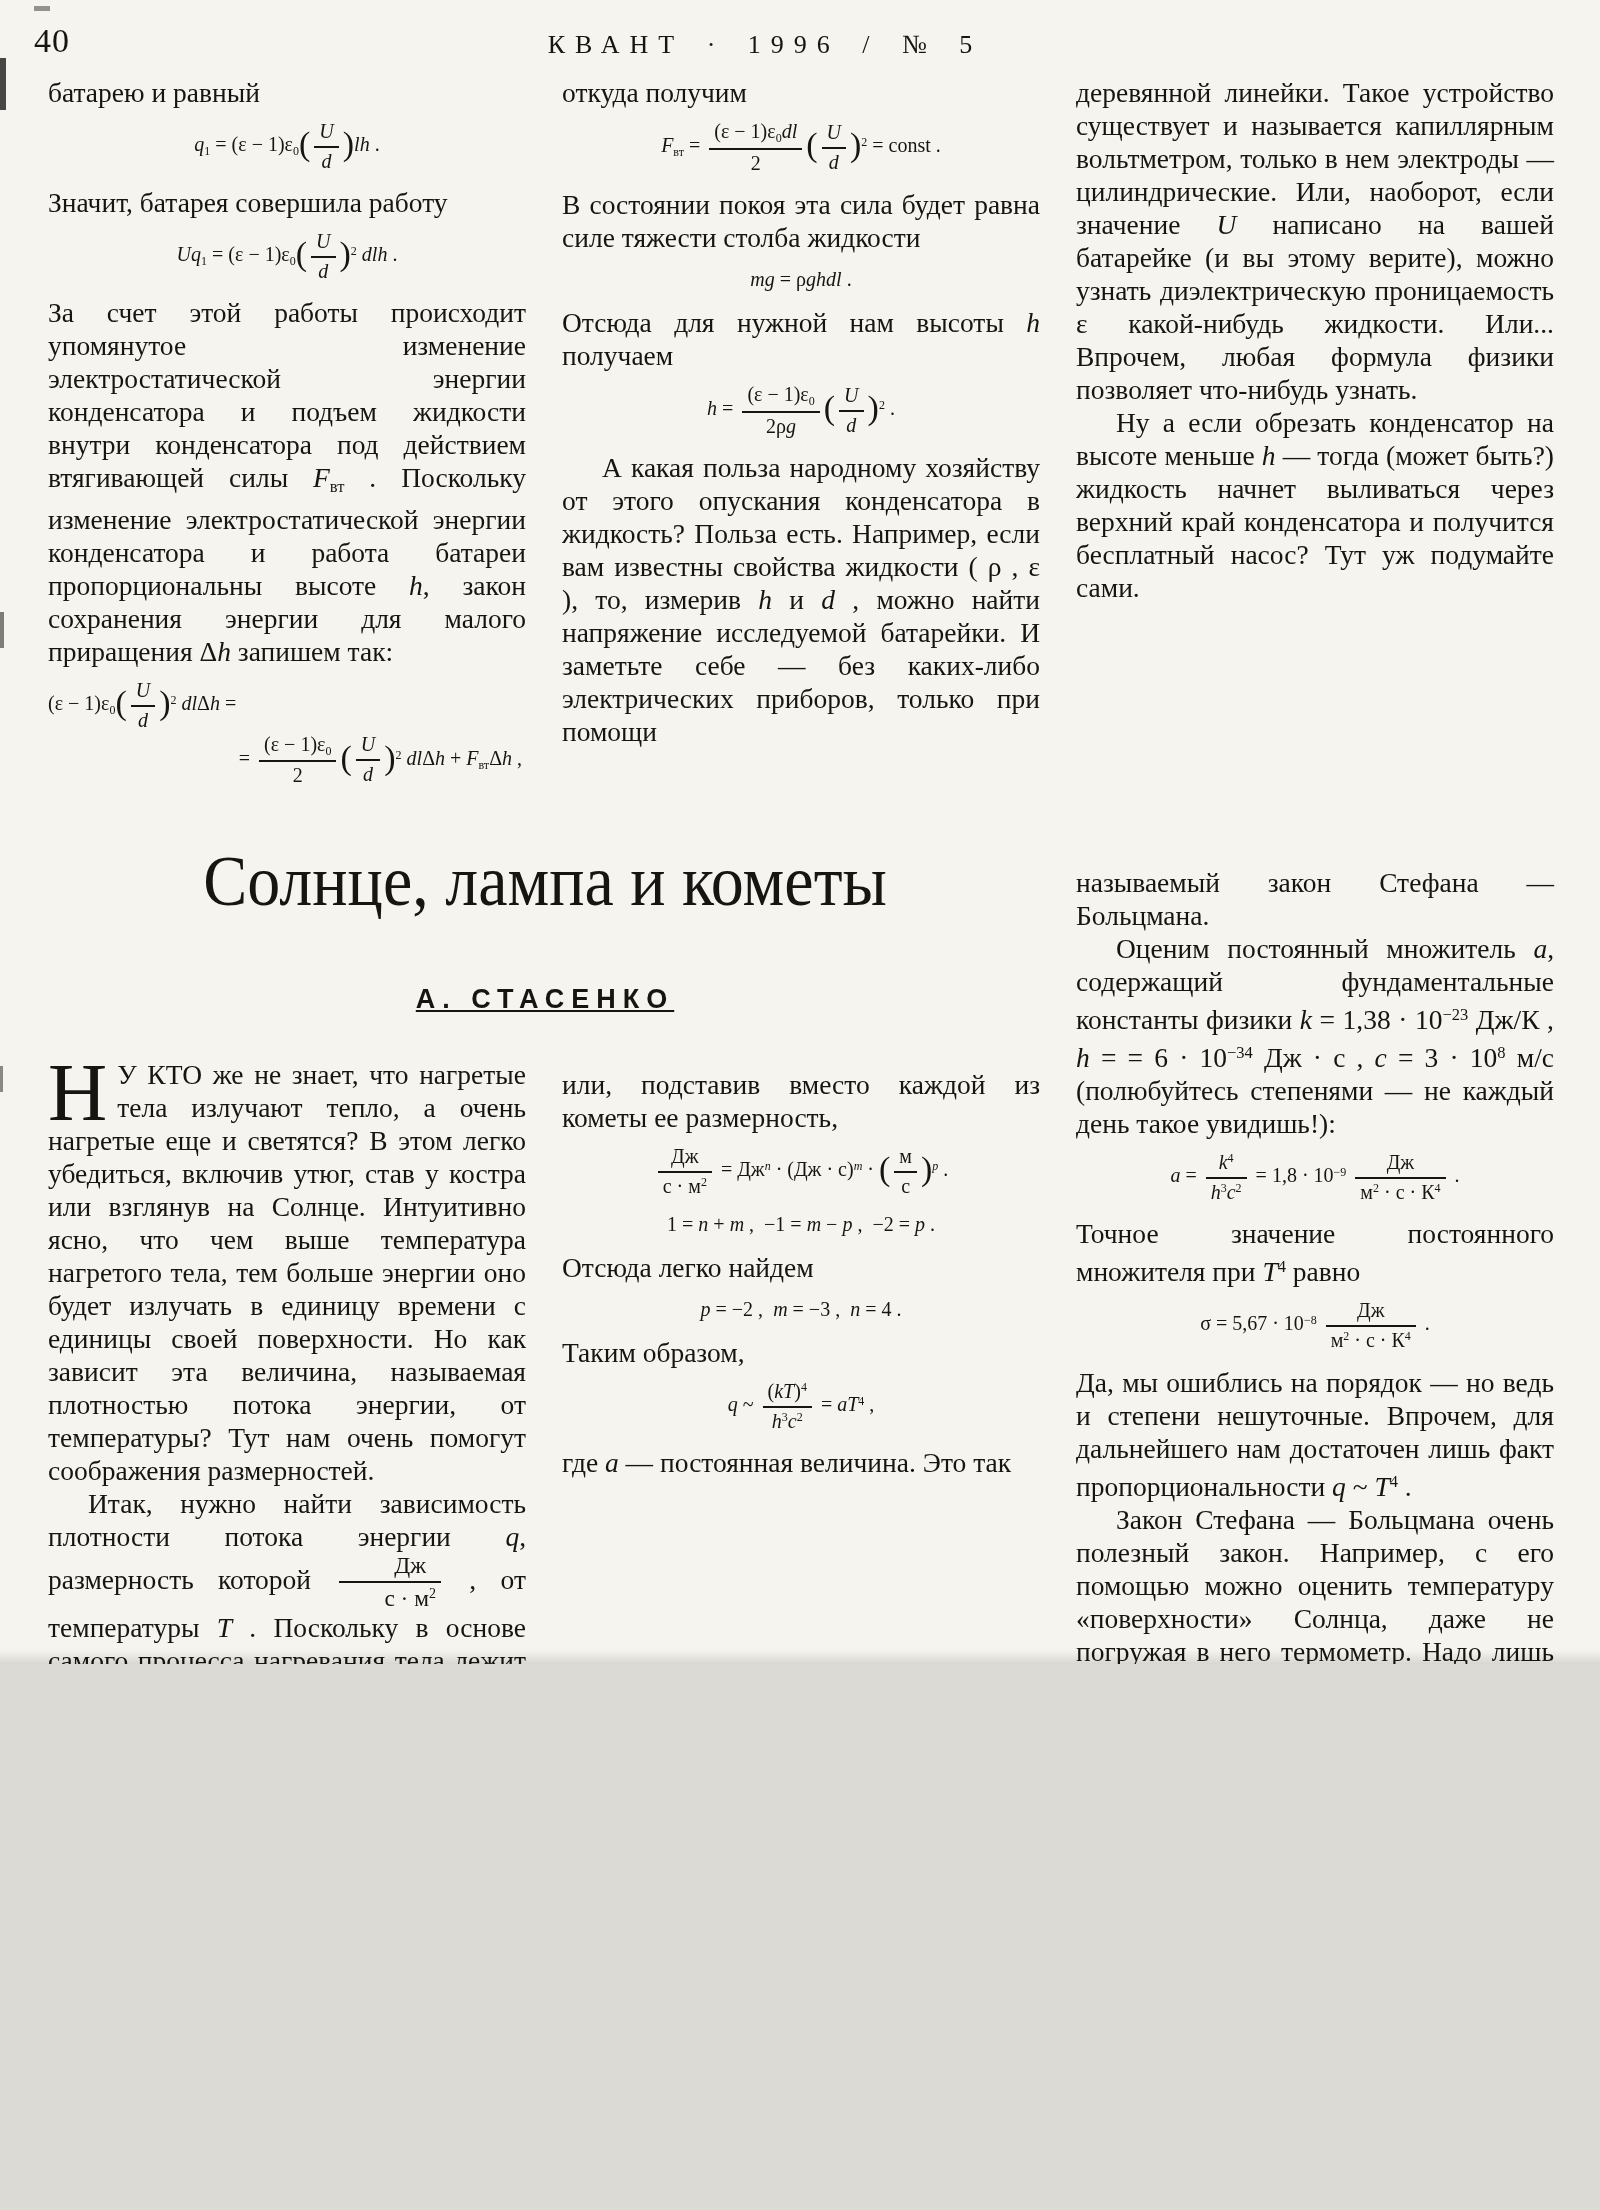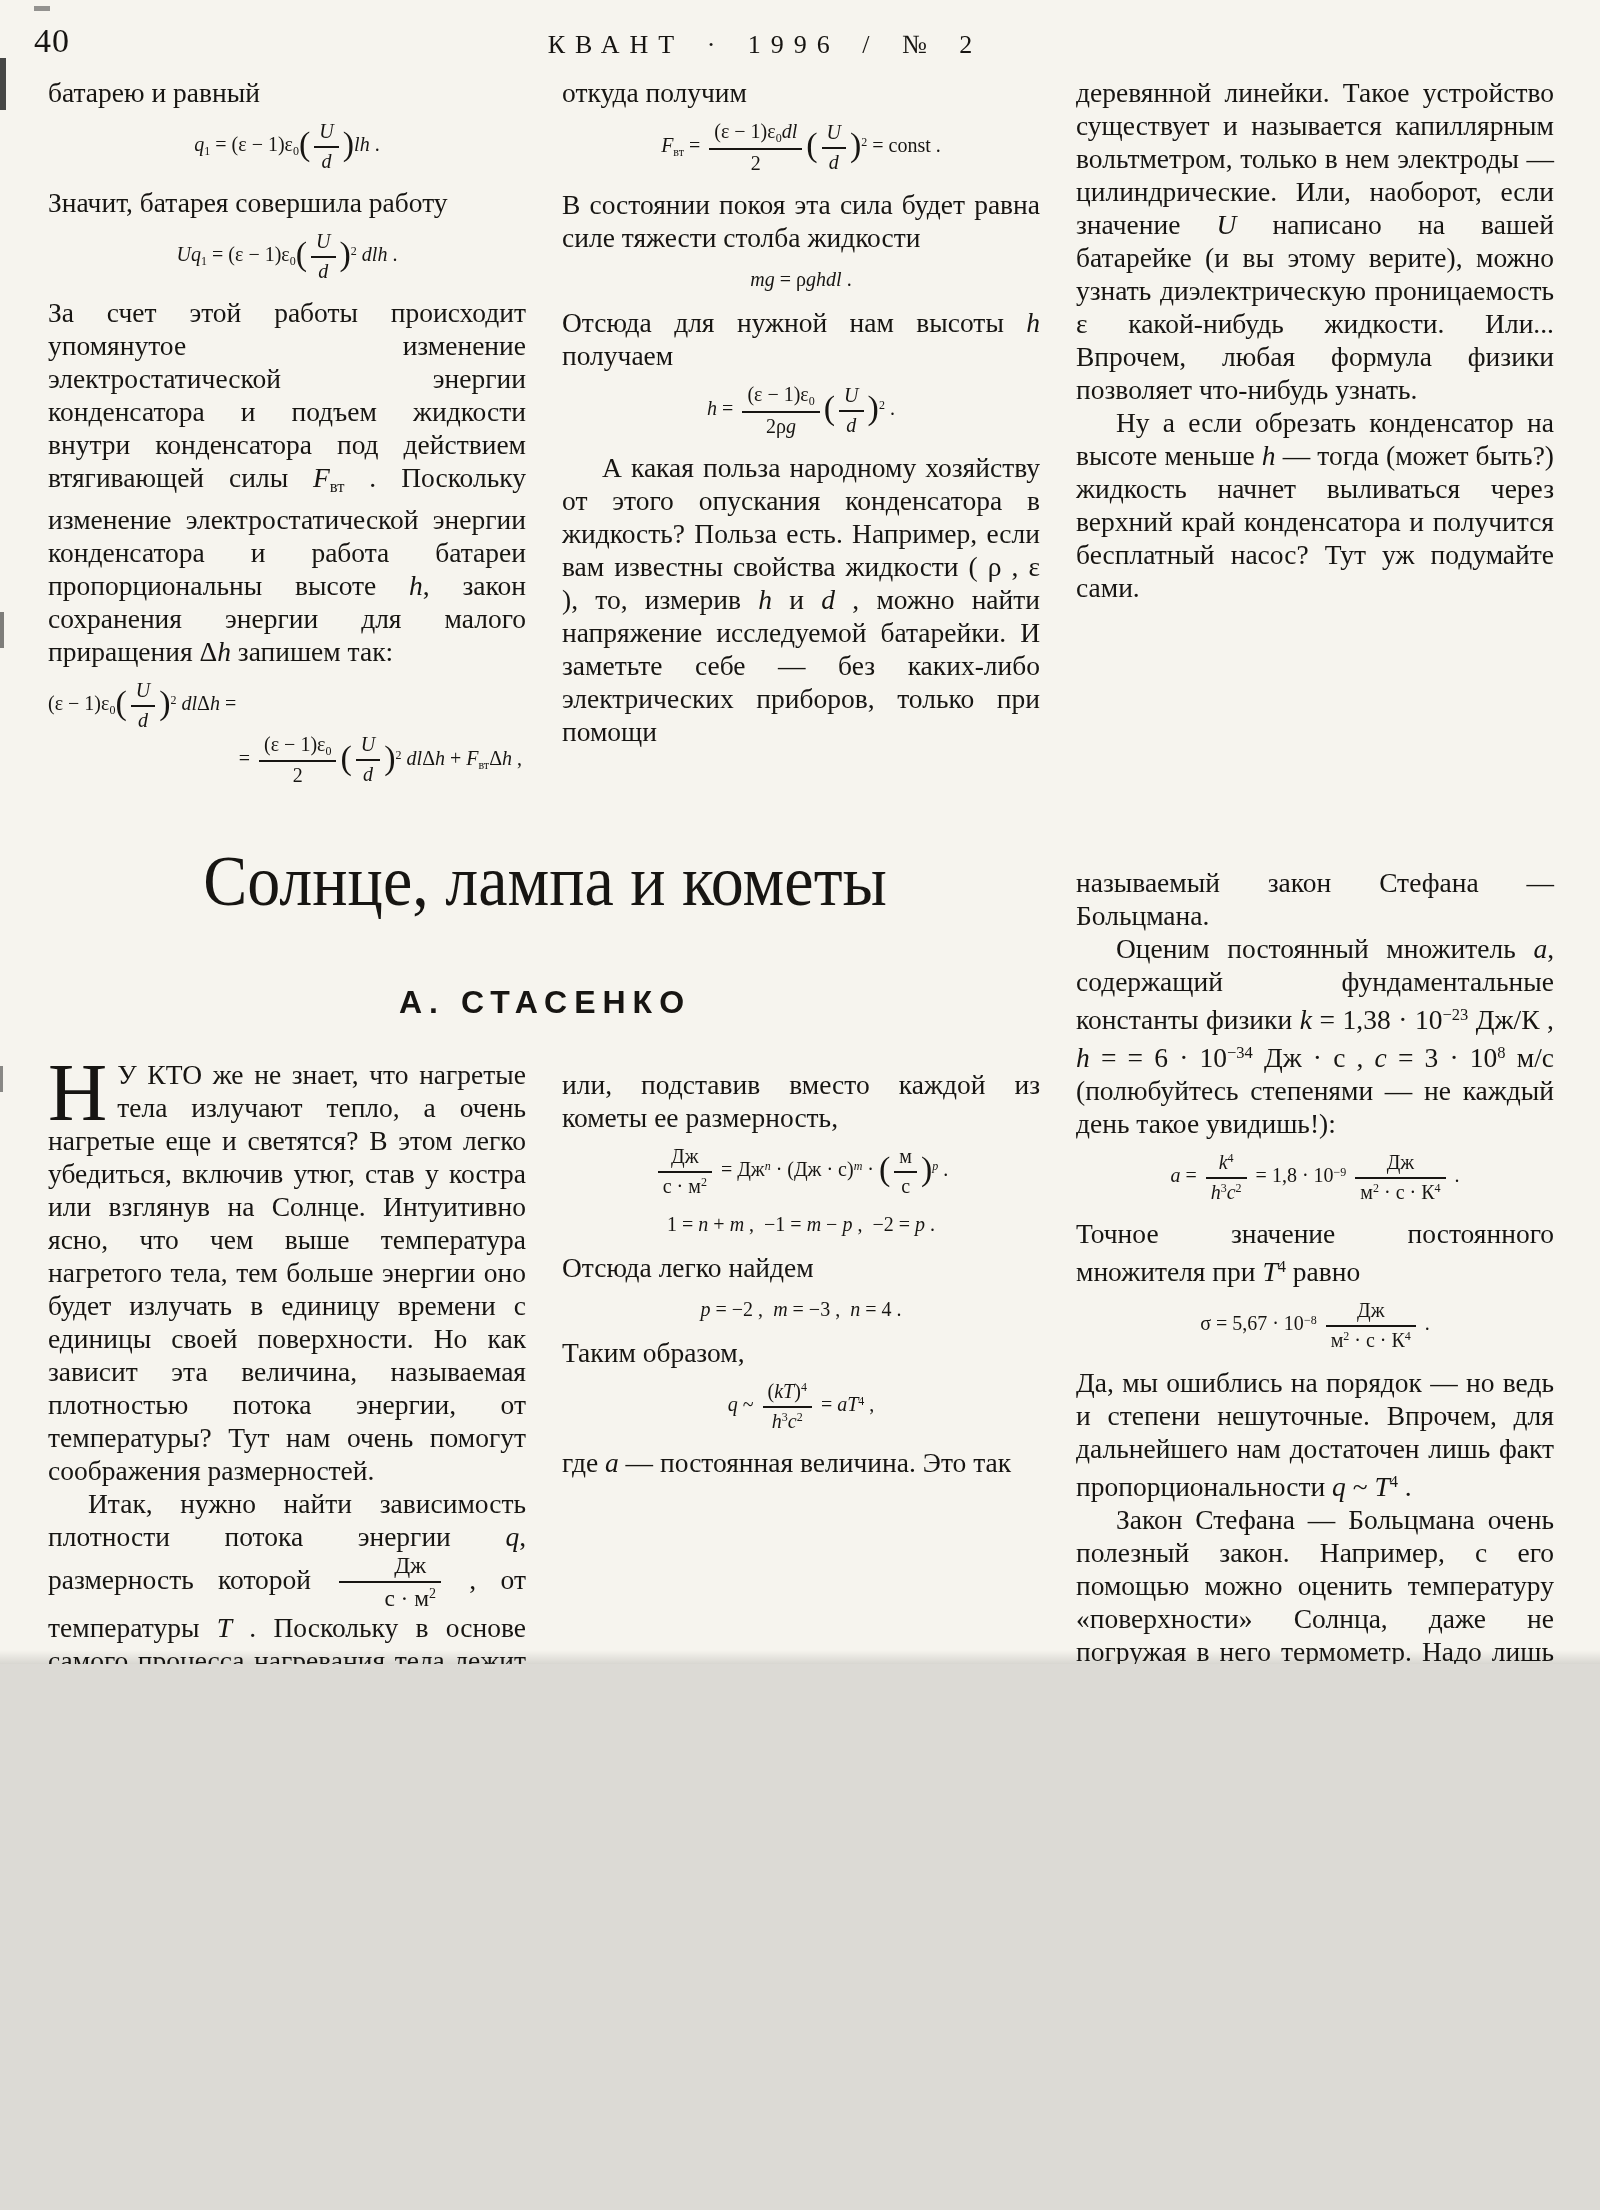--- a/index.html
+++ b/index.html
@@ -18,35 +18,35 @@
   sup{font-size:0.6em;vertical-align:0.55em;}
   .fr{display:inline-block;vertical-align:middle;text-align:center;margin:0 4px;line-height:1.08;}
   .fr .nu{display:block;padding:0 5px 3px;border-bottom:2.2px solid #171512;}
   .fr .de{display:block;padding:3px 5px 0;}
   .ifr{font-size:0.85em;}
   .bp{font-size:1.7em;vertical-align:-0.12em;line-height:0;}
   .dc{float:left;font-size:82px;line-height:62px;padding:4px 10px 0 0;}
   .title{position:absolute;left:40px;top:848px;width:1010px;text-align:center;
          font-size:66px;line-height:1;transform:scaleY(1.08);}
   .author{position:absolute;left:40px;top:984px;width:1010px;text-align:center;
-          font-family:"Liberation Sans",sans-serif;font-size:32px;font-weight:bold;letter-spacing:7px;}
+          font-family:"Liberation Sans",sans-serif;font-size:27px;font-weight:bold;letter-spacing:7px;text-decoration:underline;}
   .fig{position:absolute;left:540px;top:1680px;width:1020px;height:480px;}
   .caption{position:absolute;left:560px;top:2092px;font-size:27px;font-style:italic;}
   .artifact{position:absolute;background:#1b1b1b;}
   .bottom-smudge{position:absolute;left:0;right:0;bottom:0;height:14px;
                  background:linear-gradient(to bottom,rgba(0,0,0,0),rgba(0,0,0,0.12));}
   svg text{font-family:"Liberation Serif",serif;font-style:italic;fill:#171512;}
 </style>
 </head>
 <body>
 
 <div id="page">
 
   <div class="hdr-num">40</div>
-  <div class="hdr-title">КВАНТ · 1996 / № 2</div>
+  <div class="hdr-title">КВАНТ · 1996 / № 5</div>
 
   <div class="col" id="top-col1" style="left:48px;top:76px;">
     <p>батарею и равный</p>
     <div class="formula"><i>q</i><sub>1</sub> = (ε − 1)ε<sub>0</sub><span class="bp">(</span><span class="fr"><span class="nu"><i>U</i></span><span class="de"><i>d</i></span></span><span class="bp">)</span><i>lh</i> .</div>
     <p>Значит, батарея совершила работу</p>
     <div class="formula"><i>Uq</i><sub>1</sub> = (ε − 1)ε<sub>0</sub><span class="bp">(</span><span class="fr"><span class="nu"><i>U</i></span><span class="de"><i>d</i></span></span><span class="bp">)</span><sup>2</sup> <i>dlh</i> .</div>
     <p>За счет этой работы происходит упомянутое изменение электростатической энергии конденсатора и подъем жидкости внутри конденсатора под действием втягивающей силы <i>F</i><sub>вт</sub> . Поскольку изменение электростатической энергии конденсатора и работа батареи пропорциональны высоте <i>h</i>, закон сохранения энергии для малого приращения Δ<i>h</i> запишем так:</p>
     <div class="formula fleft" style="margin-bottom:2px;">(ε − 1)ε<sub>0</sub><span class="bp">(</span><span class="fr"><span class="nu"><i>U</i></span><span class="de"><i>d</i></span></span><span class="bp">)</span><sup>2</sup> <i>dl</i>Δ<i>h</i> =</div>
     <div class="formula fright" style="margin-top:2px;">= <span class="fr"><span class="nu">(ε − 1)ε<sub>0</sub></span><span class="de">2</span></span><span class="bp">(</span><span class="fr"><span class="nu"><i>U</i></span><span class="de"><i>d</i></span></span><span class="bp">)</span><sup>2</sup> <i>dl</i>Δ<i>h</i> + <i>F</i><sub>вт</sub>Δ<i>h</i> ,</div>
   </div>

